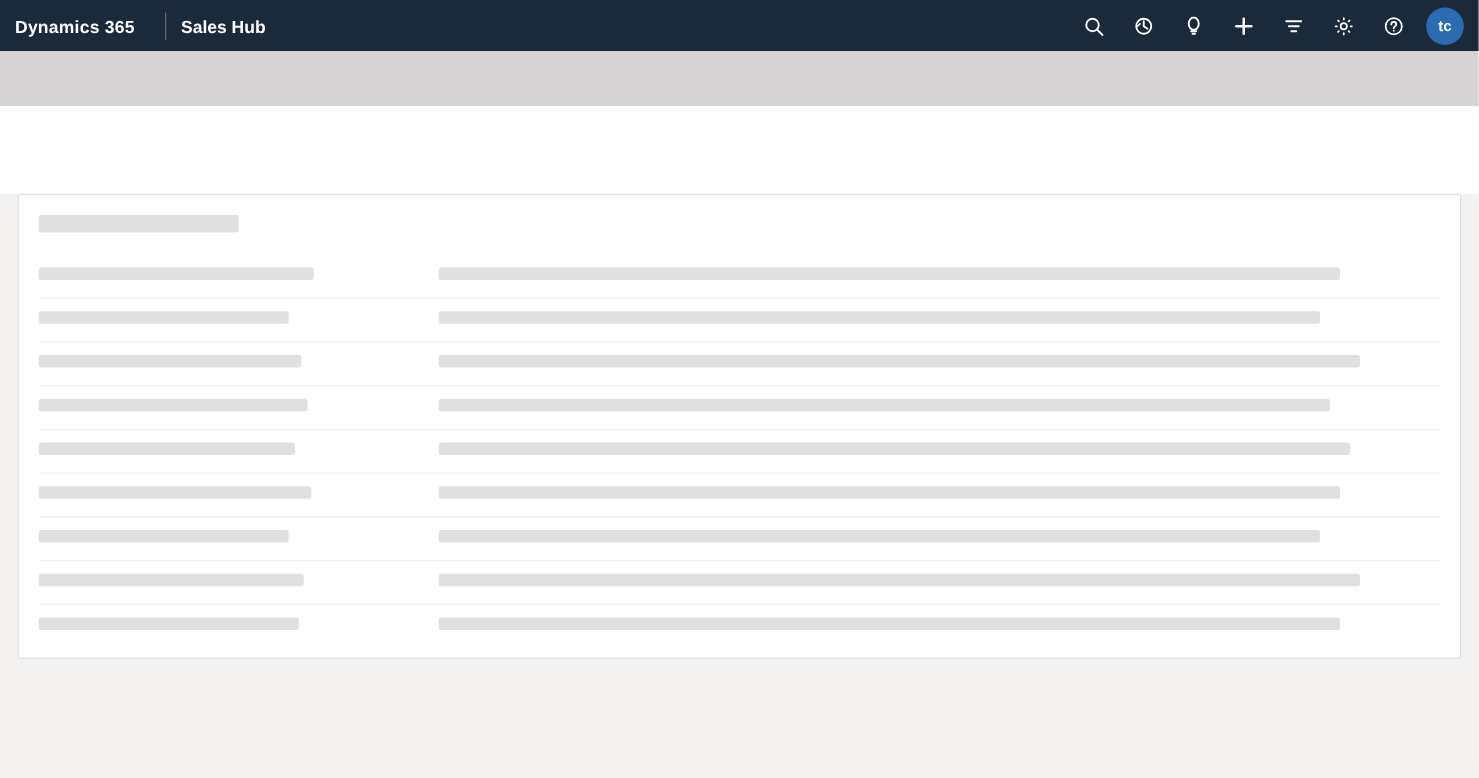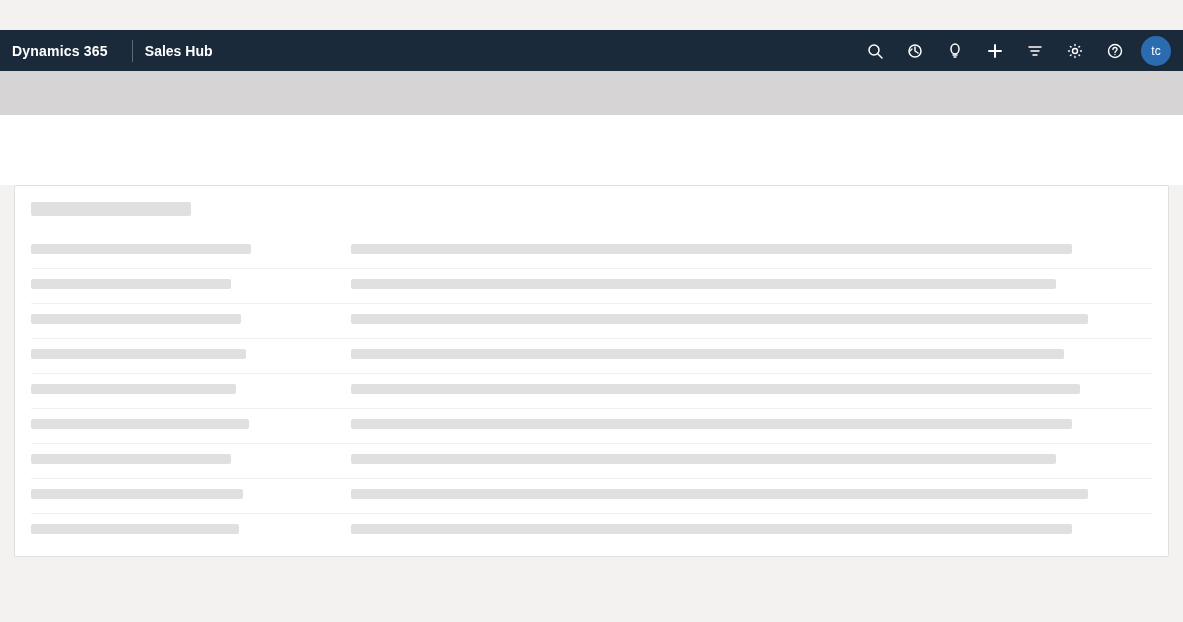--- a/index.html
+++ b/index.html
@@ -6,21 +6,20 @@
     body { font-family: 'Segoe UI', sans-serif; background: #f3f2f1; width: 1183px; height: 622px; overflow: hidden; }
 
     
     .header {
       display: flex;
       align-items: center;
       background: #1a2a3a;
       height: 41px;
       padding: 0 12px;
       gap: 0;
-      margin-top: 30px;
     }
     .header-brand {
       color: #fff;
       font-size: 14px;
       font-weight: 600;
       letter-spacing: 0.2px;
       white-space: nowrap;
       padding-right: 12px;
     }
     .header-divider {
@@ -54,21 +53,21 @@
       border: none;
       outline: none;
     }
     .header-avatar {
       width: 30px;
       height: 30px;
       border-radius: 50%;
       background: #2b6cb0;
       color: #fff;
       font-size: 12px;
-      font-weight: 400;
+      font-weight: 700;
       display: flex;
       align-items: center;
       justify-content: center;
       cursor: pointer;
       margin-left: 4px;
     }
 
     
     .sub-header {
       height: 44px;

